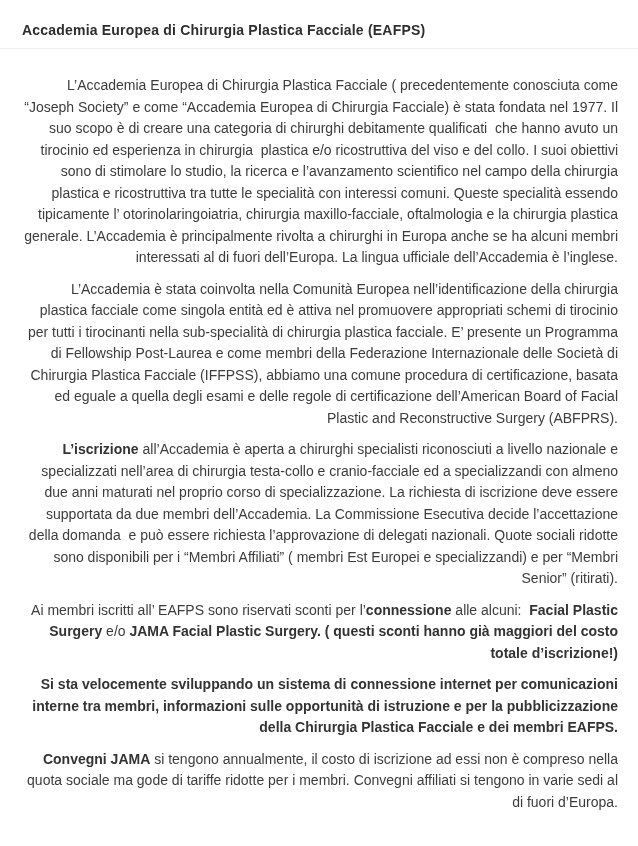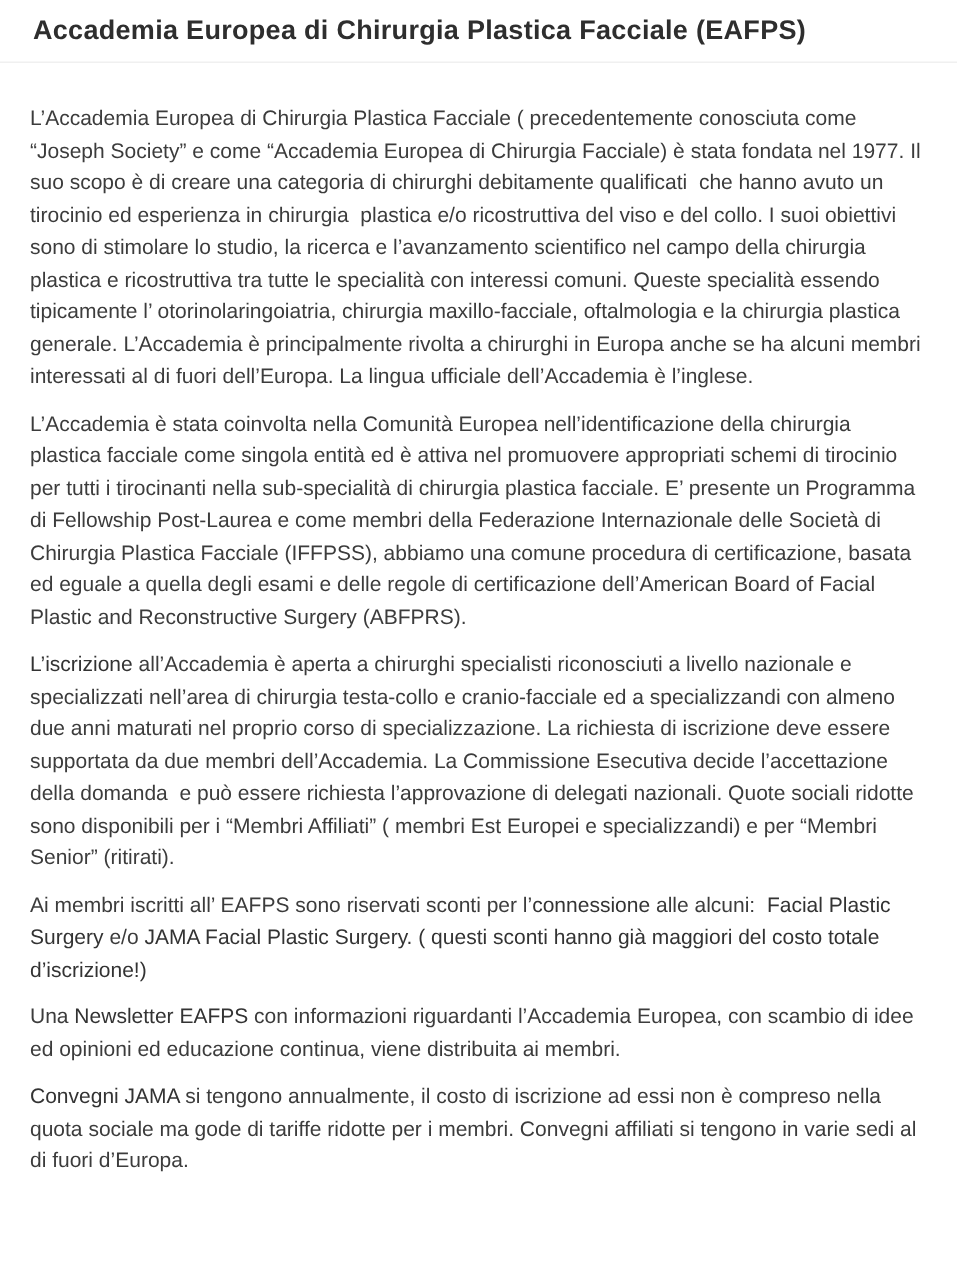--- a/index.html
+++ b/index.html
@@ -10,51 +10,52 @@
   .page {
     width: 638px;
     height: 846px;
     box-sizing: border-box;
     background: #ffffff;
     padding: 6px 20px 0 20px;
     overflow: hidden;
     font-family: "Liberation Sans", "DejaVu Sans", sans-serif;
   }
   h1.page-title {
-    font-size: 18px;
+    font-size: 14px;
     font-weight: bold;
     letter-spacing: 0.2px;
     color: #2e2e2e;
-    margin: 4px 0 10px 2px;
+    margin: 16px 0 10px 2px;
     font-family: "Liberation Sans", "DejaVu Sans", sans-serif;
   }
   .title-divider {
     border: none;
     border-top: 1px solid #f0f0f0;
     margin: 0 -20px 26px -20px;
   }
   .article-body p {
     font-size: 14px;
     line-height: 21.5px;
     color: #3c3c3c;
     margin: 0 0 10px 0;
     white-space: pre-wrap;
+    text-align: right;
   }
   .article-body strong {
-    font-weight: normal;
+    font-weight: bold;
     color: #333333;
   }
 </style>
 </head>
 <body style="background: rgb(255, 255, 255);">
 
 <div class="page">
   <h1 class="page-title" style="color: rgb(46, 46, 46);">Accademia Europea di Chirurgia Plastica Facciale (EAFPS)</h1>
   <hr class="title-divider" style="border-top-color: rgb(240, 240, 240);">
   <div class="article-body" id="article-body" style="color: rgb(60, 60, 60);">
       <p><span>L’Accademia Europea di Chirurgia Plastica Facciale ( precedentemente conosciuta come “Joseph Society” e come “Accademia Europea di Chirurgia Facciale) è stata fondata nel 1977. Il suo scopo è di creare una categoria di chirurghi debitamente qualificati  che hanno avuto un tirocinio ed esperienza in chirurgia  plastica e/o ricostruttiva del viso e del collo. I suoi obiettivi sono di stimolare lo studio, la ricerca e l’avanzamento scientifico nel campo della chirurgia plastica e ricostruttiva tra tutte le specialità con interessi comuni. Queste specialità essendo tipicamente l’ otorinolaringoiatria, chirurgia maxillo-facciale, oftalmologia e la chirurgia plastica generale. L’Accademia è principalmente rivolta a chirurghi in Europa anche se ha alcuni membri interessati al di fuori dell’Europa. La lingua ufficiale dell’Accademia è l’inglese.</span></p>
       <p><span>L’Accademia è stata coinvolta nella Comunità Europea nell’identificazione della chirurgia plastica facciale come singola entità ed è attiva nel promuovere appropriati schemi di tirocinio per tutti i tirocinanti nella sub-specialità di chirurgia plastica facciale. E’ presente un Programma di Fellowship Post-Laurea e come membri della Federazione Internazionale delle Società di Chirurgia Plastica Facciale (IFFPSS), abbiamo una comune procedura di certificazione, basata ed eguale a quella degli esami e delle regole di certificazione dell’American Board of Facial Plastic and Reconstructive Surgery (ABFPRS).</span></p>
       <p><strong>L’iscrizione</strong><span> all’Accademia è aperta a chirurghi specialisti riconosciuti a livello nazionale e specializzati nell’area di chirurgia testa-collo e cranio-facciale ed a specializzandi con almeno due anni maturati nel proprio corso di specializzazione. La richiesta di iscrizione deve essere supportata da due membri dell’Accademia. La Commissione Esecutiva decide l’accettazione della domanda  e può essere richiesta l’approvazione di delegati nazionali. Quote sociali ridotte sono disponibili per i “Membri Affiliati” ( membri Est Europei e specializzandi) e per “Membri Senior” (ritirati).</span></p>
       <p><span>Ai membri iscritti all’ EAFPS sono riservati sconti per l’</span><strong>connessione</strong><span> alle alcuni:  </span><strong>Facial Plastic Surgery</strong><span> e/o </span><strong>JAMA Facial Plastic Surgery. ( questi sconti hanno già maggiori del costo totale d’iscrizione!)</strong></p>
-      <p><span>Una </span><strong>Newsletter EAFPS</strong><span> con informazioni riguardanti l’Accademia Europea, con scambio di idee ed opinioni ed educazione continua, viene distribuita ai membri.</span></p>
+      <p><strong>Si sta velocemente sviluppando un sistema di connessione internet per comunicazioni interne tra membri, informazioni sulle opportunità di istruzione e per la pubblicizzazione della Chirurgia Plastica Facciale e dei membri EAFPS.</strong></p>
       <p><strong>Convegni JAMA</strong><span> si tengono annualmente, il costo di iscrizione ad essi non è compreso nella quota sociale ma gode di tariffe ridotte per i membri. Convegni affiliati si tengono in varie sedi al di fuori d’Europa.</span></p>
     </div>
 </div>
 
 </body></html>

